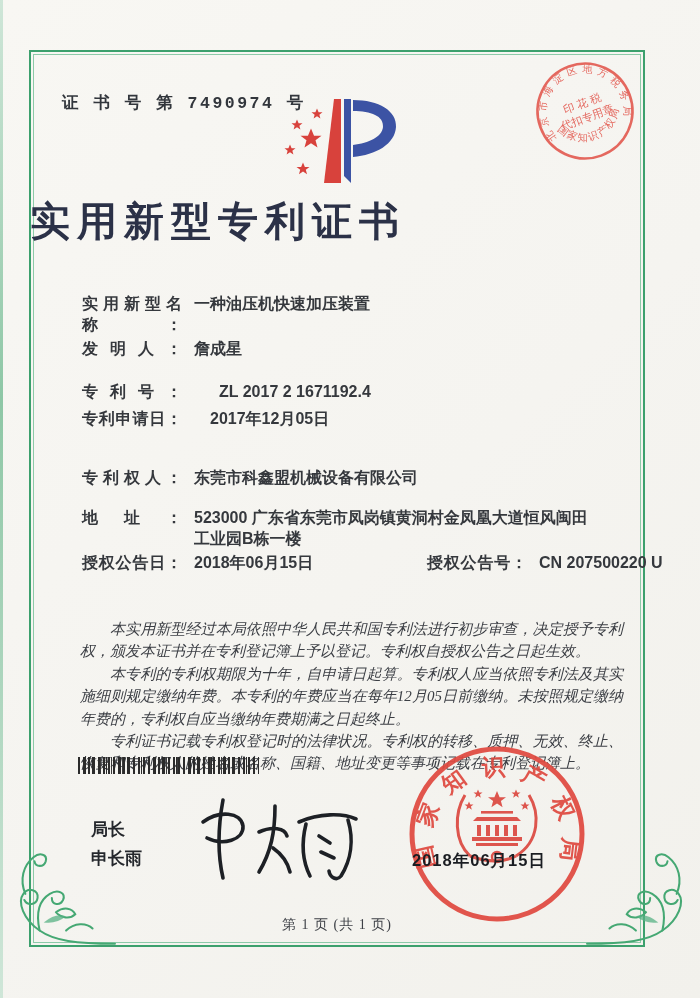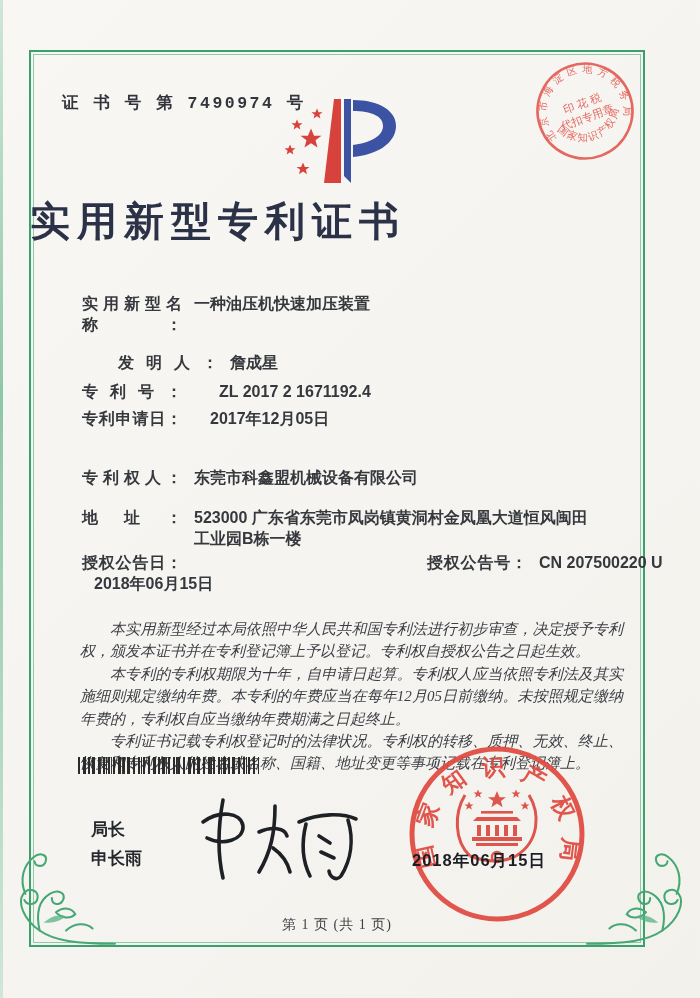--- a/index.html
+++ b/index.html
@@ -124,21 +124,21 @@
       <text x="55" y="65" font-size="10.5" text-anchor="middle" fill="#e2554b">代扣专用章</text>
     </g>
   </svg>
 
   <div class="doc-title">实用新型专利证书</div>
 
   <div class="field-row" style="top:293px;">
     <span class="field-label">实用新型名称：</span>
     <span class="field-value">一种油压机快速加压装置</span>
   </div>
-  <div class="field-row" style="top:352px;margin-left:36px;">
+  <div class="field-row" style="top:338px;">
     <span class="field-label">发明人：</span>
     <span class="field-value">詹成星</span>
   </div>
   <div class="field-row" style="top:381px;gap:25px;">
     <span class="field-label">专利号：</span>
     <span class="field-value">ZL 2017 2 1671192.4</span>
   </div>
   <div class="field-row" style="top:408px;gap:16px;">
     <span class="field-label">专利申请日：</span>
     <span class="field-value">2017年12月05日</span>
@@ -147,21 +147,21 @@
     <span class="field-label">专利权人：</span>
     <span class="field-value">东莞市科鑫盟机械设备有限公司</span>
   </div>
   <div class="field-row" style="top:507px;">
     <span class="field-label">地址：</span>
     <span class="field-value addr-lines">
       <div class="addr1">523000 广东省东莞市凤岗镇黄洞村金凤凰大道恒风闽田</div>
       <div class="addr2">工业园B栋一楼</div>
     </span>
   </div>
-  <div class="field-row" style="top:552px; width:541px;flex-direction:column;">
+  <div class="field-row" style="top:552px; width:541px;">
     <span class="field-label">授权公告日：</span>
     <span class="field-value">2018年06月15日</span>
     <span class="grant-group2">
       <span class="field-label">授权公告号：</span>
       <span class="field-value">CN 207500220 U</span>
     </span>
   </div>
 
   <div class="body-text">
     <p>本实用新型经过本局依照中华人民共和国专利法进行初步审查，决定授予专利权，颁发本证书并在专利登记簿上予以登记。专利权自授权公告之日起生效。</p>

